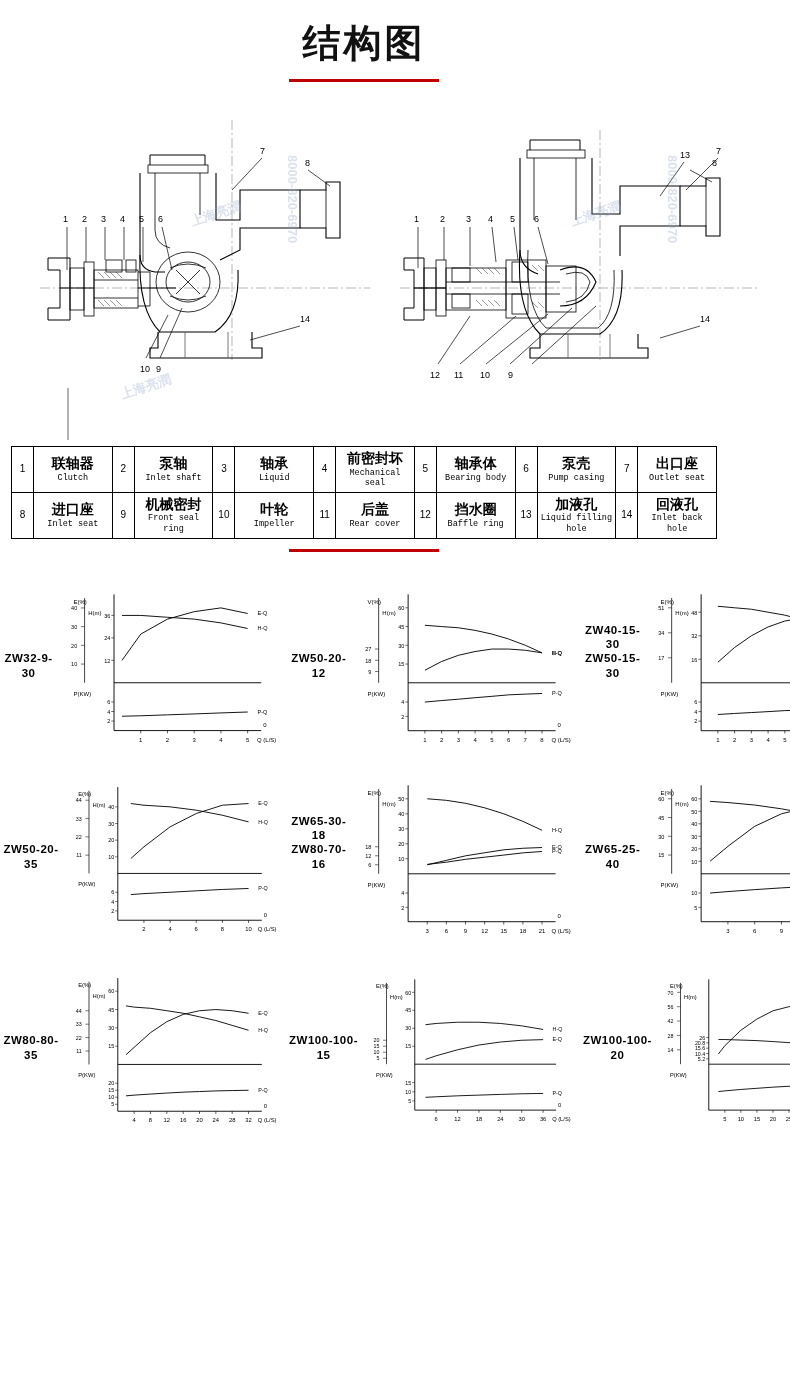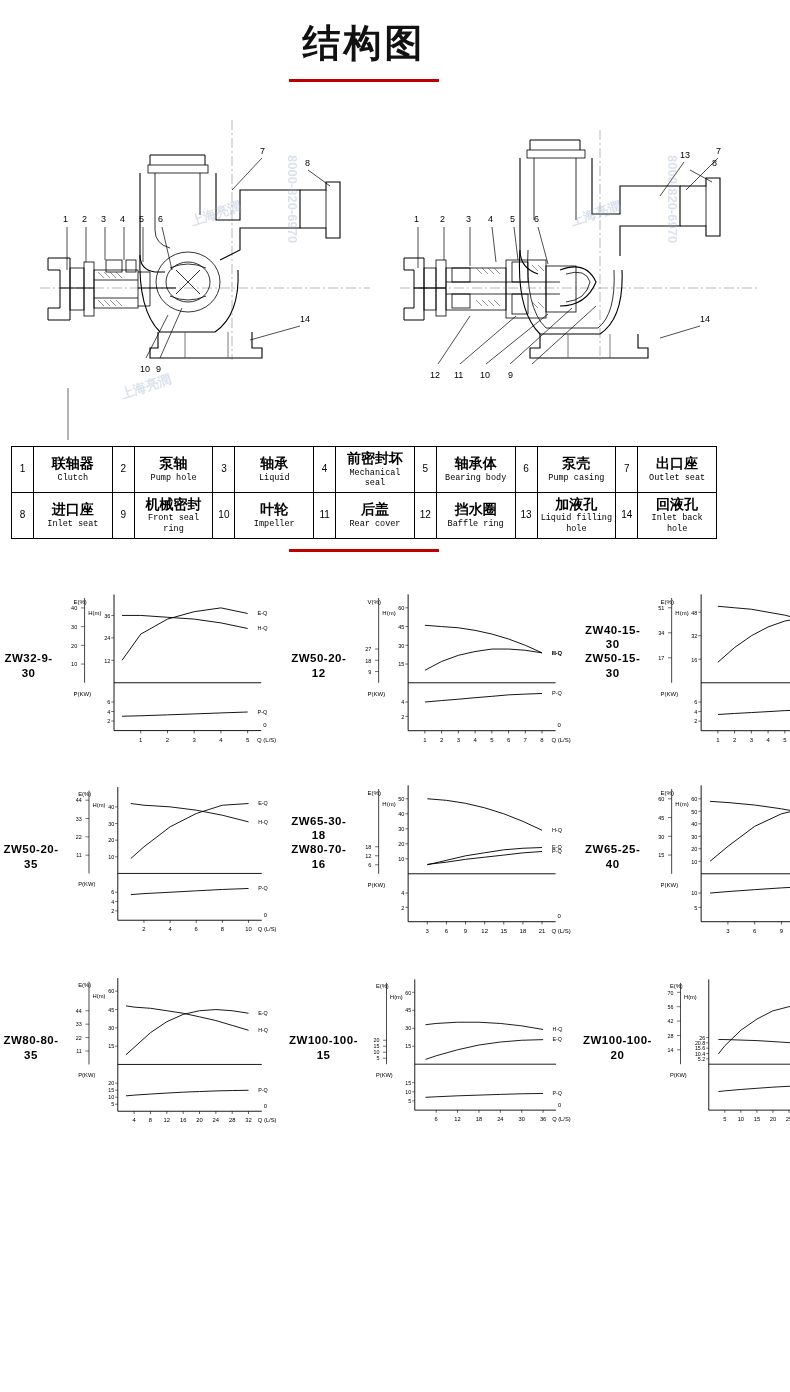--- a/index.html
+++ b/index.html
@@ -283,21 +283,21 @@
     <tbody>
       <tr>
         <td class="num">1</td>
         <td>
             <div class="cn">联轴器</div>
             <div class="en">Clutch</div>
           </td>
         <td class="num">2</td>
         <td>
             <div class="cn">泵轴</div>
-            <div class="en">Pump hole</div>
+            <div class="en">Inlet shaft</div>
           </td>
         <td class="num">3</td>
         <td>
             <div class="cn">轴承</div>
             <div class="en">Liquid</div>
           </td>
         <td class="num">4</td>
         <td>
             <div class="cn">前密封坏</div>
             <div class="en">Mechanical seal</div>

